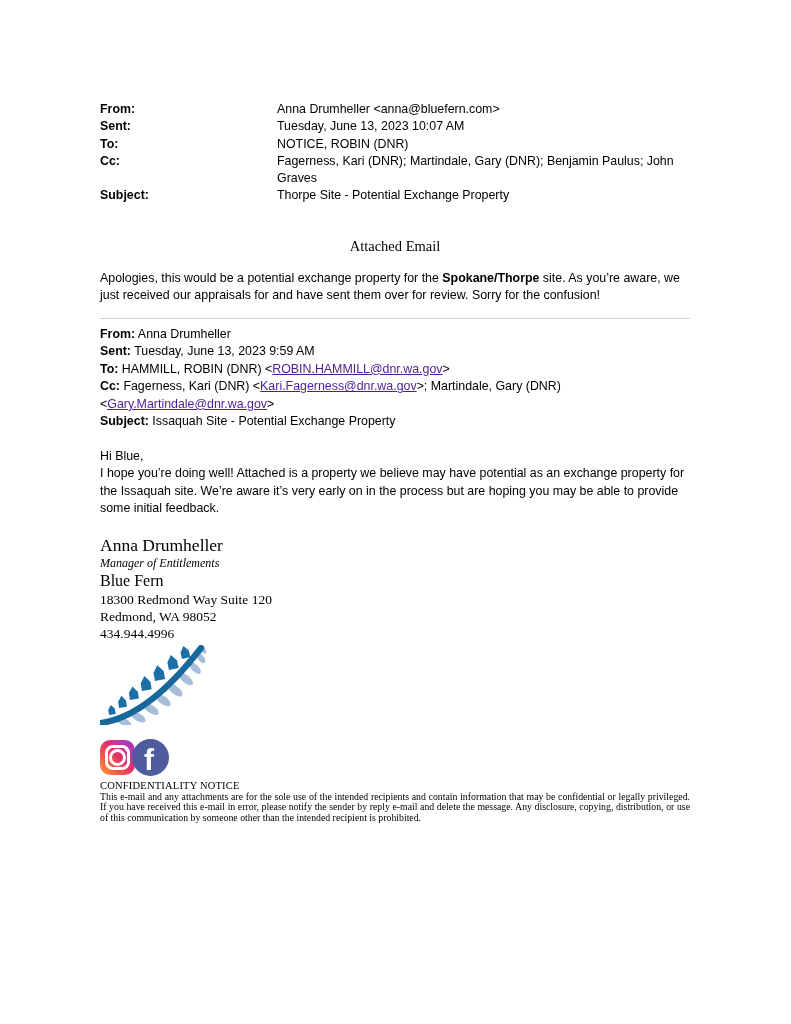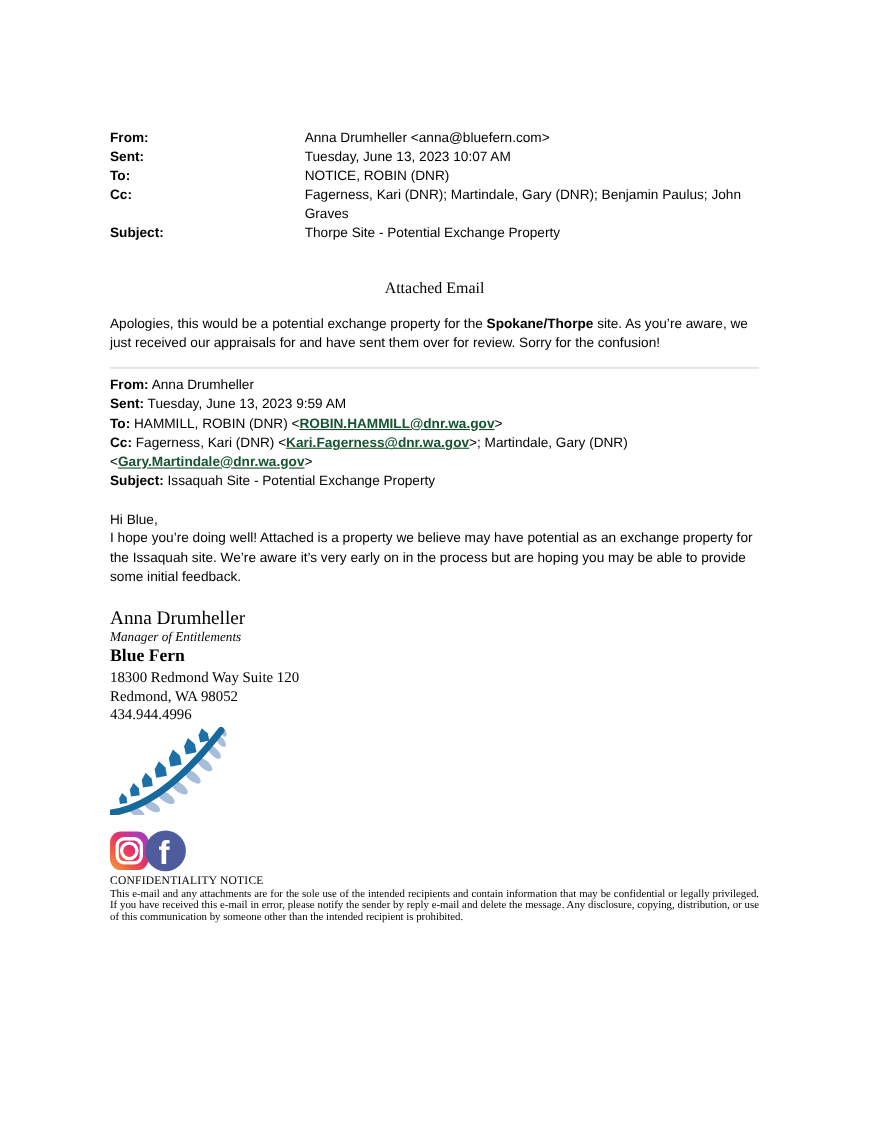--- a/index.html
+++ b/index.html
@@ -1,19 +1,19 @@
 <!DOCTYPE html>
 <html><head>
 <meta charset="utf-8">
 <style>
   html,body { margin:0; padding:0; background:#ffffff; }
   .page {
     position:relative;
     width:791px; height:876px;
-    margin:16px auto;
+    margin:0 auto;
     background:#ffffff;
     box-sizing:border-box;
     padding:101px 101px 0 100px;
     font-family:"Liberation Sans", sans-serif;
     font-size:12.4px;
     color:#000;
     overflow:hidden;
   }
   
   .hdr { }
@@ -26,26 +26,26 @@
     text-align:center;
     font-family:"Liberation Serif", serif;
     font-size:14.5px;
     line-height:18px;
   }
   
   .para { margin:15px 0 0 0; line-height:17.5px; }
   .divider { border:none; border-top:1px solid #d2d2d2; margin:13px 0 7px 0; }
   .quoted { line-height:17.5px; }
   .msg { margin-top:17px; line-height:17.5px; }
-  .lnk { color:#14532d; text-decoration:underline; cursor:pointer;font-weight:bold; }
+  .lnk { color:#4c1d95; text-decoration:underline; cursor:pointer; }
   
   .sig { margin-top:16px; font-family:"Liberation Serif", serif; }
   .sig-name    { font-size:17.5px; line-height:22px; }
   .sig-title   { font-style:italic; font-size:12px; line-height:15px; }
-  .sig-company { font-weight:bold; font-size:16px; line-height:20px; }
+  .sig-company { font-weight:normal; font-size:16px; line-height:20px; }
   .sig-line    { font-size:13.5px; line-height:17px; }
   
   .logo { margin-top:3px; width:106px; height:80px; }
   
   .social { margin-top:14px; display:flex; align-items:center; height:38px; }
   .ig {
     position:relative; width:35px; height:35px; border-radius:10px;
     background:linear-gradient(45deg,#f9a03f 0%,#ee5a44 30%,#e1306c 55%,#b63ab4 80%,#8a3ab9 100%);
   }
   .ig-frame { position:absolute; top:5px; left:5px; right:5px; bottom:5px; border:3px solid #fff; border-radius:8px; }

